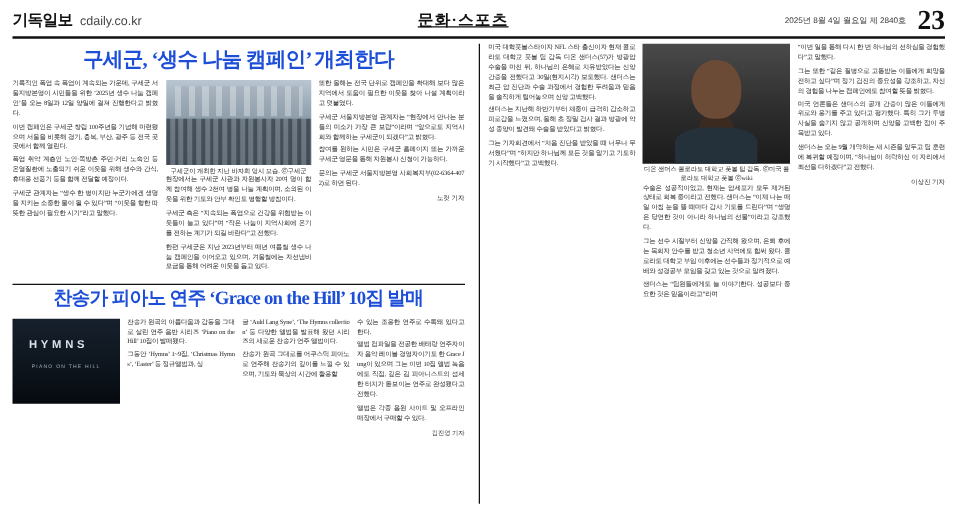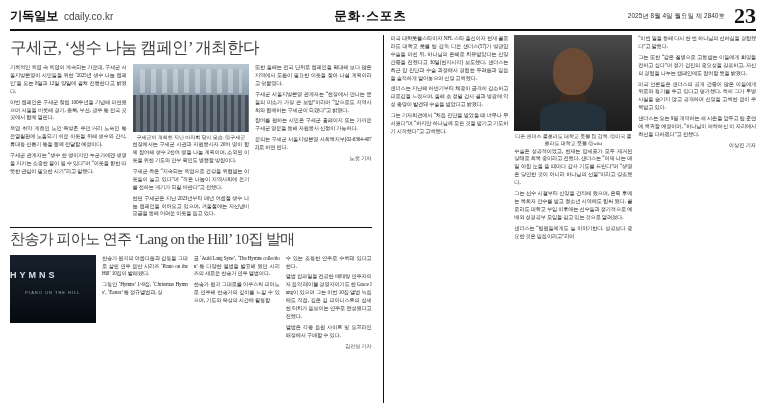--- a/index.html
+++ b/index.html
@@ -46,20 +46,21 @@
   .paper-url {
     font-family: "Liberation Sans", sans-serif;
     font-size: 10px;
     color: #444;
   }
   .mast-center {
     font-weight: bold;
     font-size: 12.5px;
     letter-spacing: 1px;
     color: #111;
+    text-decoration: underline;
   }
   .mast-right {
     display: flex;
     align-items: center;
     gap: 9px;
     justify-content: flex-end;
   }
   .mast-date {
     font-family: "Liberation Sans", sans-serif;
     font-size: 6.5px;
@@ -95,27 +96,27 @@
     margin: 0 5px;
   }
   .page-right {
     width: 372px;
     padding-left: 2px;
     box-sizing: border-box;
   }
 
   
   .headline {
-    font-weight: normal;
+    font-weight: bold;
     font-size: 16.5px;
     letter-spacing: -0.6px;
-    text-align: left;
+    text-align: center;
     line-height: 1.15;
     margin: 4px 0 6px 0;
-    color: #404040;
+    color: #1d4ed8;
   }
   .headline.small {
     font-size: 15px;
     margin-top: 3px;
   }
 
   
   .cols {
     display: flex;
     gap: 6px;
@@ -198,21 +199,21 @@
     border-radius: 40% 40% 0 0;
   }
   .photo-hymns {
     height: 68px;
     background: linear-gradient(#16202c 0%, #0d141c 60%, #060a0f 100%);
   }
   .photo-hymns .hymn-word {
     position: absolute;
     top: 22%;
     left: 0; right: 12px;
-    text-align: left;
+    text-align: center;
     color: #d9e2ea;
     font-family: "Liberation Sans", sans-serif;
     font-size: 9px;
     letter-spacing: 3px;
     font-weight: bold;
   }
   .photo-hymns .hymn-sub {
     position: absolute;
     top: 52%;
     left: 0; right: 0;
@@ -277,21 +278,21 @@
           <p class="ptext">또한 올해는 전국 단위로 캠페인을 확대해 보다 많은 지역에서 도움이 필요한 이웃을 찾아 나설 계획이라고 덧붙였다.</p>
           <p class="ptext">구세군 서울지방본영 관계자는 “현장에서 만나는 분들의 미소가 가장 큰 보람”이라며 “앞으로도 지역사회와 함께하는 구세군이 되겠다”고 밝혔다.</p>
           <p class="ptext">참여를 원하는 시민은 구세군 홈페이지 또는 가까운 구세군 영문을 통해 자원봉사 신청이 가능하다.</p>
           <p class="ptext">문의는 구세군 서울지방본영 사회복지부(02-6364-4072)로 하면 된다.</p>
           <div class="byline">노컷 기자</div>
         </div>
       </div>
 
       <div class="bottom-rule"></div>
 
-      <h2 class="headline small">찬송가 피아노 연주 ‘Lang on the Hill’ 10집 발매</h2>
+      <h2 class="headline small">찬송가 피아노 연주 ‘Grace on the Hill’ 10집 발매</h2>
 
       <div class="cols">
         <div class="col">
           <div class="photo photo-hymns">
             <div class="hymn-word">HYMNS</div>
             <div class="hymn-sub">PIANO ON THE HILL</div>
           </div>
         </div>
         <div class="col">
           <p class="ptext">찬송가 원곡의 아름다움과 감동을 그대로 살린 연주 음반 시리즈 ‘Piano on the Hill’ 10집이 발매됐다.</p>

